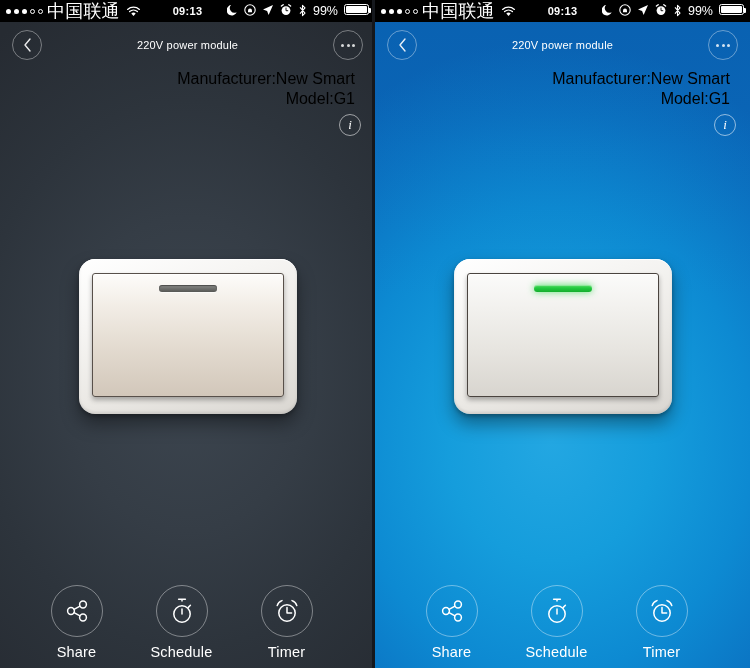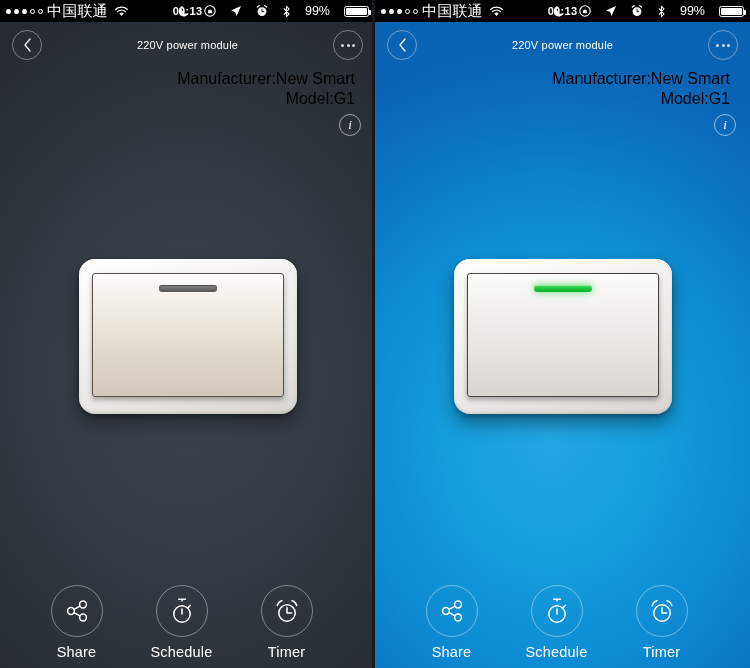--- a/index.html
+++ b/index.html
@@ -35,24 +35,24 @@
     background: #000;
     display: flex; align-items: center;
     color: #fff; font-size: 12.5px;
     padding: 0 6px;
   }
   .sb-left { display:flex; align-items:center; gap:4px; }
   .dots { display:flex; align-items:center; gap:3px; }
   .dot { width:5px; height:5px; border-radius:50%; }
   .dot.on { background:#fff; }
   .dot.off { background:transparent; border:1px solid #fff; width:5px; height:5px; }
-  .carrier { font-size:15px; letter-spacing:.2px; }
+  .carrier { font-size:18px; letter-spacing:.2px; }
   .wifi { margin-left:2px; display:inline-block; }
   .sb-time { position:absolute; left:0; right:0; text-align:center; font-size:11px; font-weight:bold; letter-spacing:.3px; pointer-events:none;}
-  .sb-right { margin-left:auto; display:flex; align-items:center; gap:14px; z-index:2;}
+  .sb-right { margin-left:auto; display:flex; align-items:flex-start; gap:6px; z-index:2;}
   .sb-right .pct { font-size:12.5px; font-weight:500; }
   .battery {
     width:25px; height:11px; border:1px solid #fff; border-radius:2.5px;
     position:relative; display:inline-block;
   }
   .battery::after { content:""; position:absolute; right:-3px; top:3px; width:2px; height:5px; background:#fff; border-radius:0 1px 1px 0;}
   .battery > i { position:absolute; left:1px; top:1px; bottom:1px; width:21px; background:#fff; border-radius:1px; display:block;}
 
   
   .header { position:relative; z-index:20; height:115px; }

